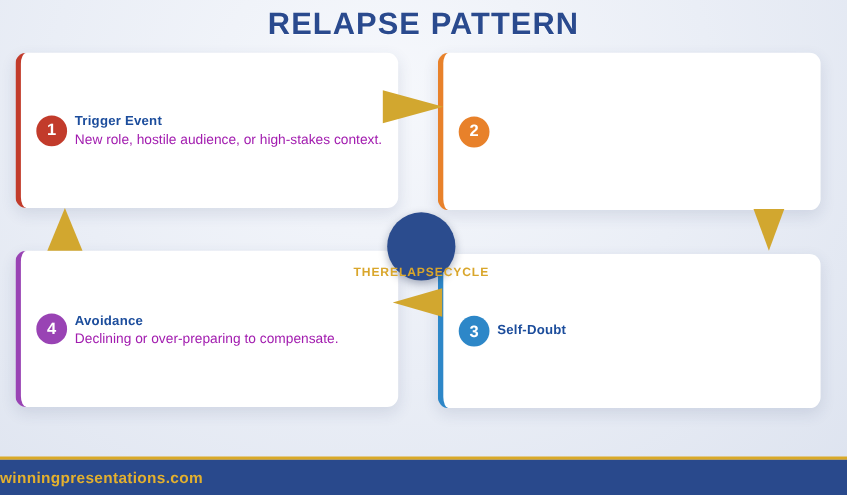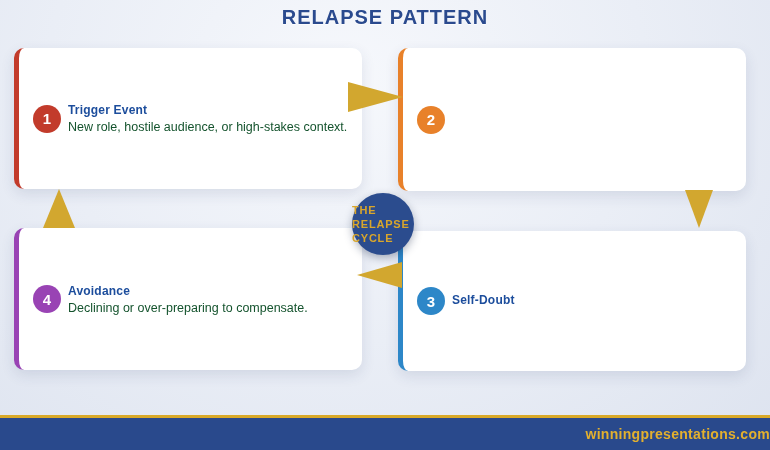--- a/index.html
+++ b/index.html
@@ -13,21 +13,21 @@
     overflow: hidden;
     background: radial-gradient(ellipse at 45% 18%, #f6f8fc 0%, #eaeef6 50%, #dde3ef 100%);
   }
 
   .title {
     position: absolute;
     top: 6px;
     left: 0;
     width: 100%;
     text-align: center;
-    font-size: 20px;
+    font-size: 28px;
     font-weight: bold;
     letter-spacing: 1px;
     color: #2a4a8e;
     text-shadow: 0 1px 0 rgba(255,255,255,0.7);
   }
 
   .card {
     position: absolute;
     width: 348px;
     background: #ffffff;
@@ -65,38 +65,38 @@
   .card-heading {
     font-size: 12px;
     font-weight: bold;
     letter-spacing: 0.2px;
     color: #1c4d9c;
     margin-bottom: 3px;
     white-space: nowrap;
   }
   .card-body {
     font-size: 12.5px;
-    color: #14532d;
+    color: #a21caf;
     white-space: nowrap;
     text-align: center;
   }
 
   .center-circle {
     position: absolute;
     left: 352px;
     top: 193px;
     width: 62px;
     height: 62px;
     border-radius: 50%;
     background: #2b4c8e;
     box-shadow: 0 3px 8px rgba(20,35,70,0.35);
     z-index: 5;
     display: flex;
-    flex-direction: column;
-    align-items: flex-start;
+    flex-direction: row;
+    align-items: flex-end;
     justify-content: center;
     text-align: center;
   }
   .center-circle span {
     display: block;
     color: #d9a62b;
     font-weight: bold;
     font-size: 11px;
     line-height: 1.3;
     letter-spacing: 0.8px;
@@ -137,22 +137,21 @@
     background: #d9a928;
   }
   .footer-bar {
     position: absolute;
     left: 0; right: 0;
     top: 418px;
     bottom: 0;
     background: #29498c;
     display: flex;
     align-items: center;
-    justify-content: flex-end;
-    padding-left: 20px;
+    justify-content: flex-start;
   }
   .footer-bar .website {
     color: #e3b02e;
     font-size: 14px;
     font-weight: bold;
     letter-spacing: 0.3px;
   }
 </style>
 </head>
 <body>

